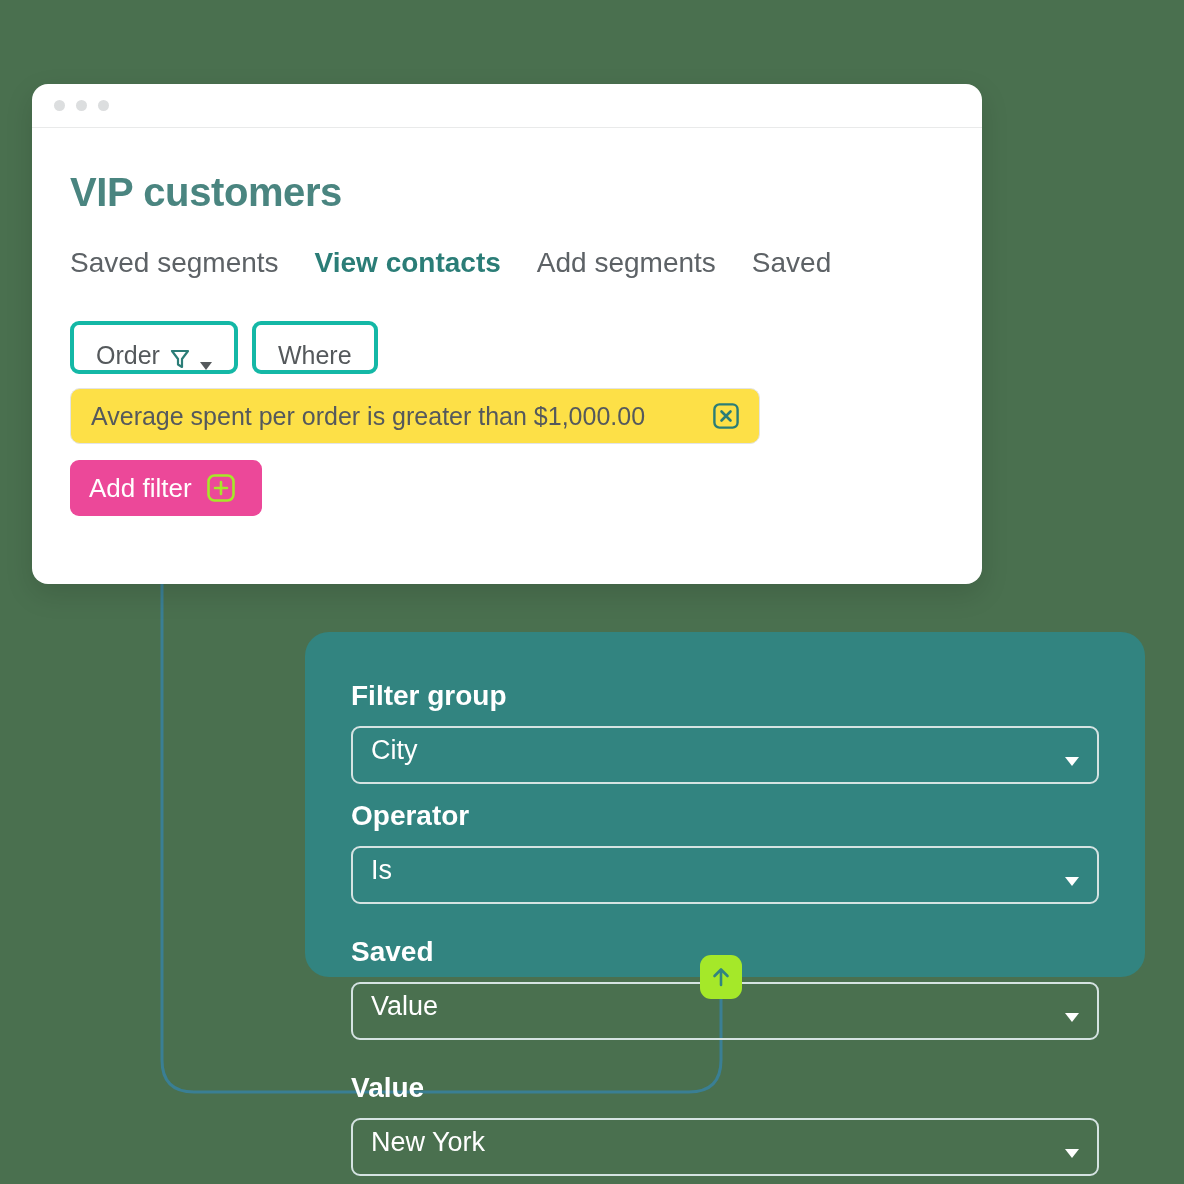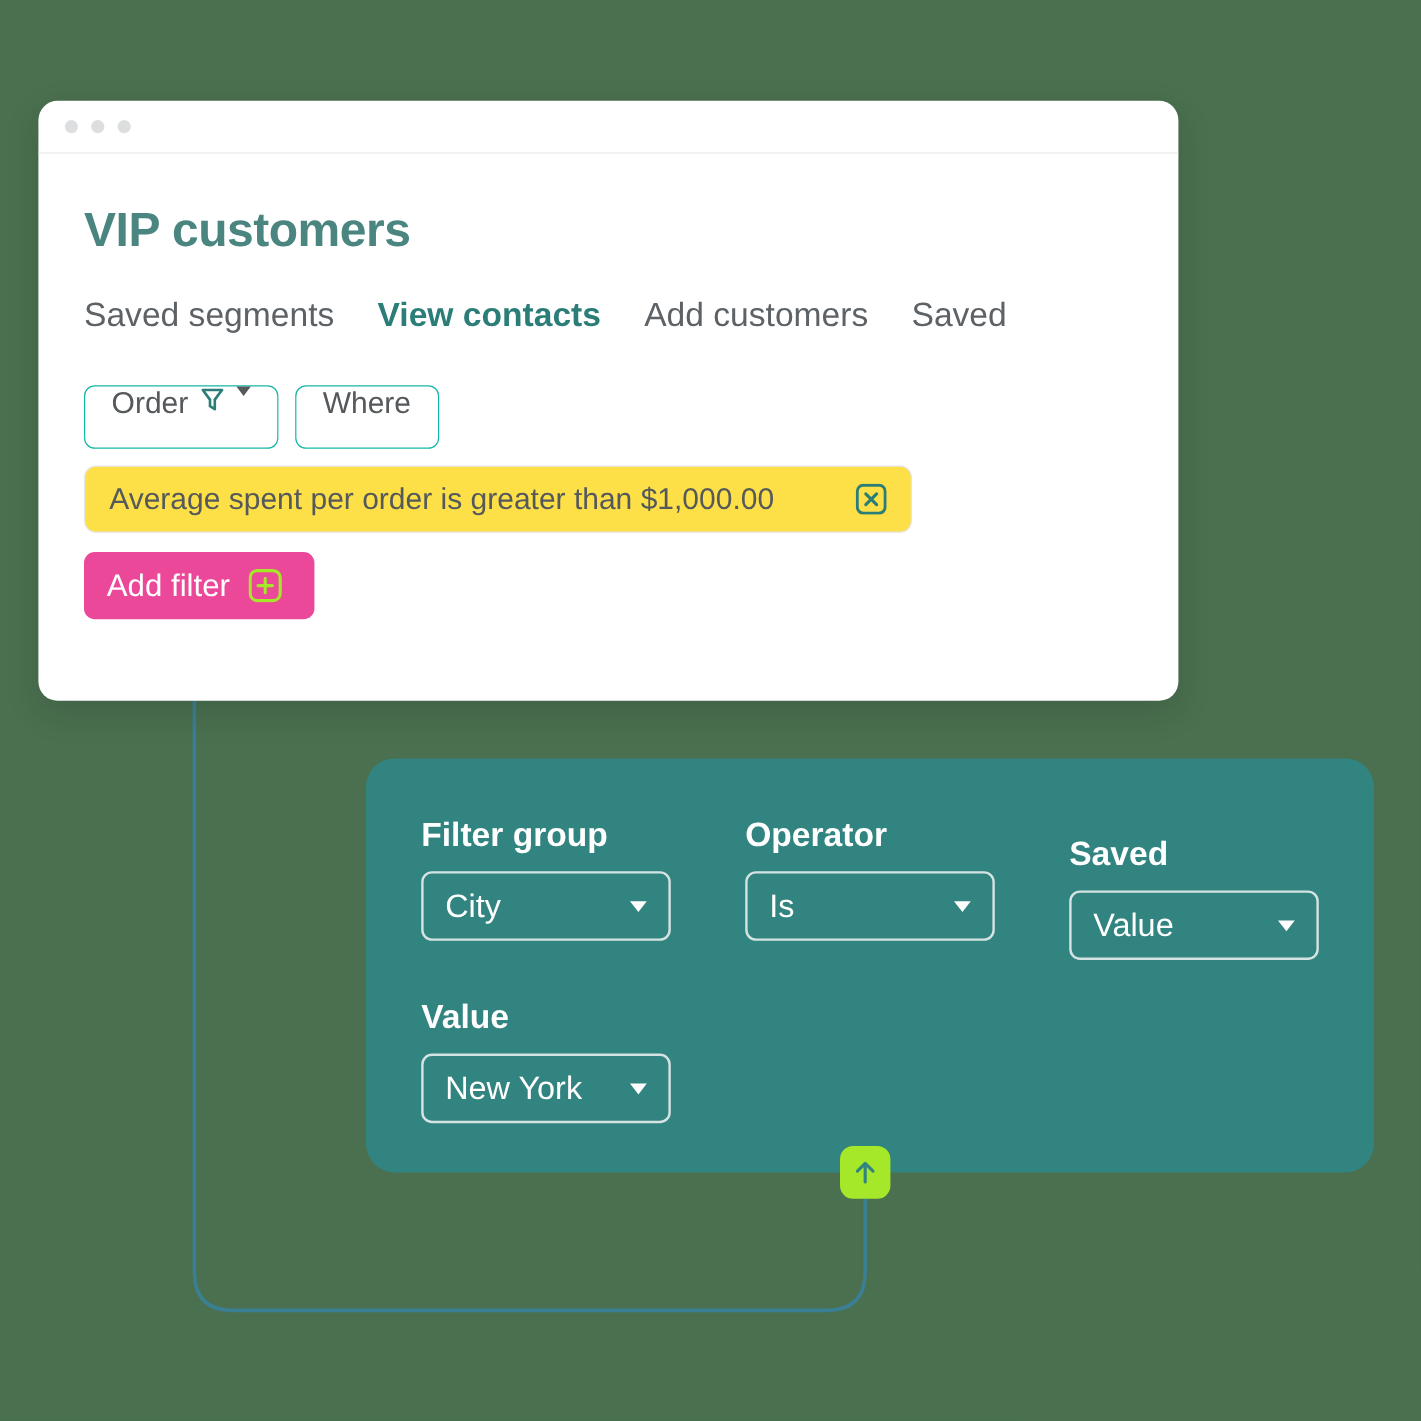--- a/index.html
+++ b/index.html
@@ -83,26 +83,26 @@
     font-weight: bold;
   }
 
   
   .control-row {
     display: flex;
     gap: 14px;
     margin-top: 42px;
   }
   .pill {
-    border: 1px solid #14b8a6;
+    border: 4px solid #14b8a6;
     border-radius: 9px;
     background: #fff;
     height: 53px;
     display: flex;
-    align-items: flex-start;
+    align-items: flex-end;
     gap: 9px;
     padding: 0 22px;
     font-size: 25px;
     color: #55595c;
     cursor: pointer;
   }
   .funnel-icon { display: block; }
   .caret-small {
     width: 0; height: 0;
     border-left: 6px solid transparent;
@@ -150,42 +150,42 @@
     position: absolute;
     left: 305px;
     top: 632px;
     width: 840px;
     height: 345px;
     background: #328480;
     border-radius: 24px;
     z-index: 3;
     padding: 48px 46px 0 46px;
     display: grid;
-    grid-template-columns: 1fr 1fr 1fr;
+    grid-template-columns: 1fr;
     column-gap: 62px;
     row-gap: 16px;
     align-content: start;
   }
 
   .field-label {
     color: #ffffff;
     font-size: 28px;
     font-weight: bold;
     margin-bottom: 14px;
   }
   .field-block { min-width: 0; }
   .field-block.second-row { margin-top: 16px; }
 
   .select {
     height: 58px;
     border: 2px solid #d5e3e2;
     border-radius: 9px;
     display: flex;
-    align-items: center;
-    padding: 0 18px;
+    align-items: flex-end;
+    padding: 16px 18px;
     cursor: pointer;
     background: transparent;
   }
   .select-value {
     flex: 1;
     color: #ffffff;
     font-size: 27px;
     white-space: nowrap;
     overflow: hidden;
   }
@@ -228,21 +228,21 @@
     <span class="dot"></span>
   </div>
 
   <div class="card-body">
 
     <div class="page-title">VIP customers</div>
 
     <div class="tabs">
       <div class="tab">Saved segments</div>
       <div class="tab active">View contacts</div>
-      <div class="tab">Add customers</div>
+      <div class="tab">Add segments</div>
       <div class="tab">Saved</div>
     </div>
 
     <div class="control-row">
 
       <div class="pill">
         <span>Order</span>
         <svg class="funnel-icon" width="22" height="22" viewBox="0 0 22 22">
           <path d="M3,3 L19,3 L13,11 L13,19 L9,16.5 L9,11 Z" fill="none" stroke="#2b7d77" stroke-width="2.2" stroke-linejoin="round"></path>
         </svg>

